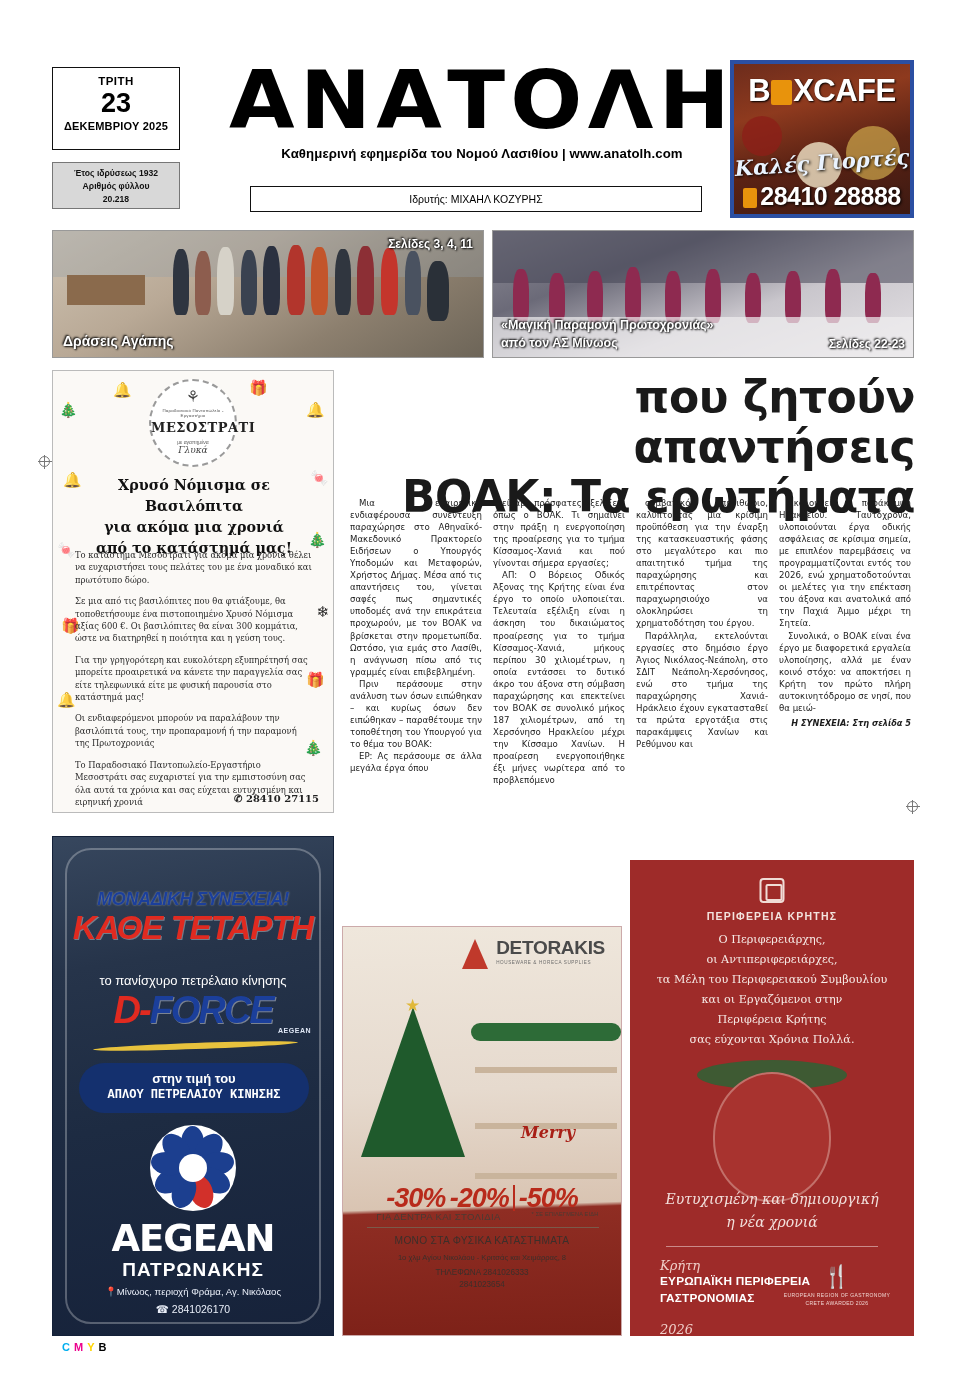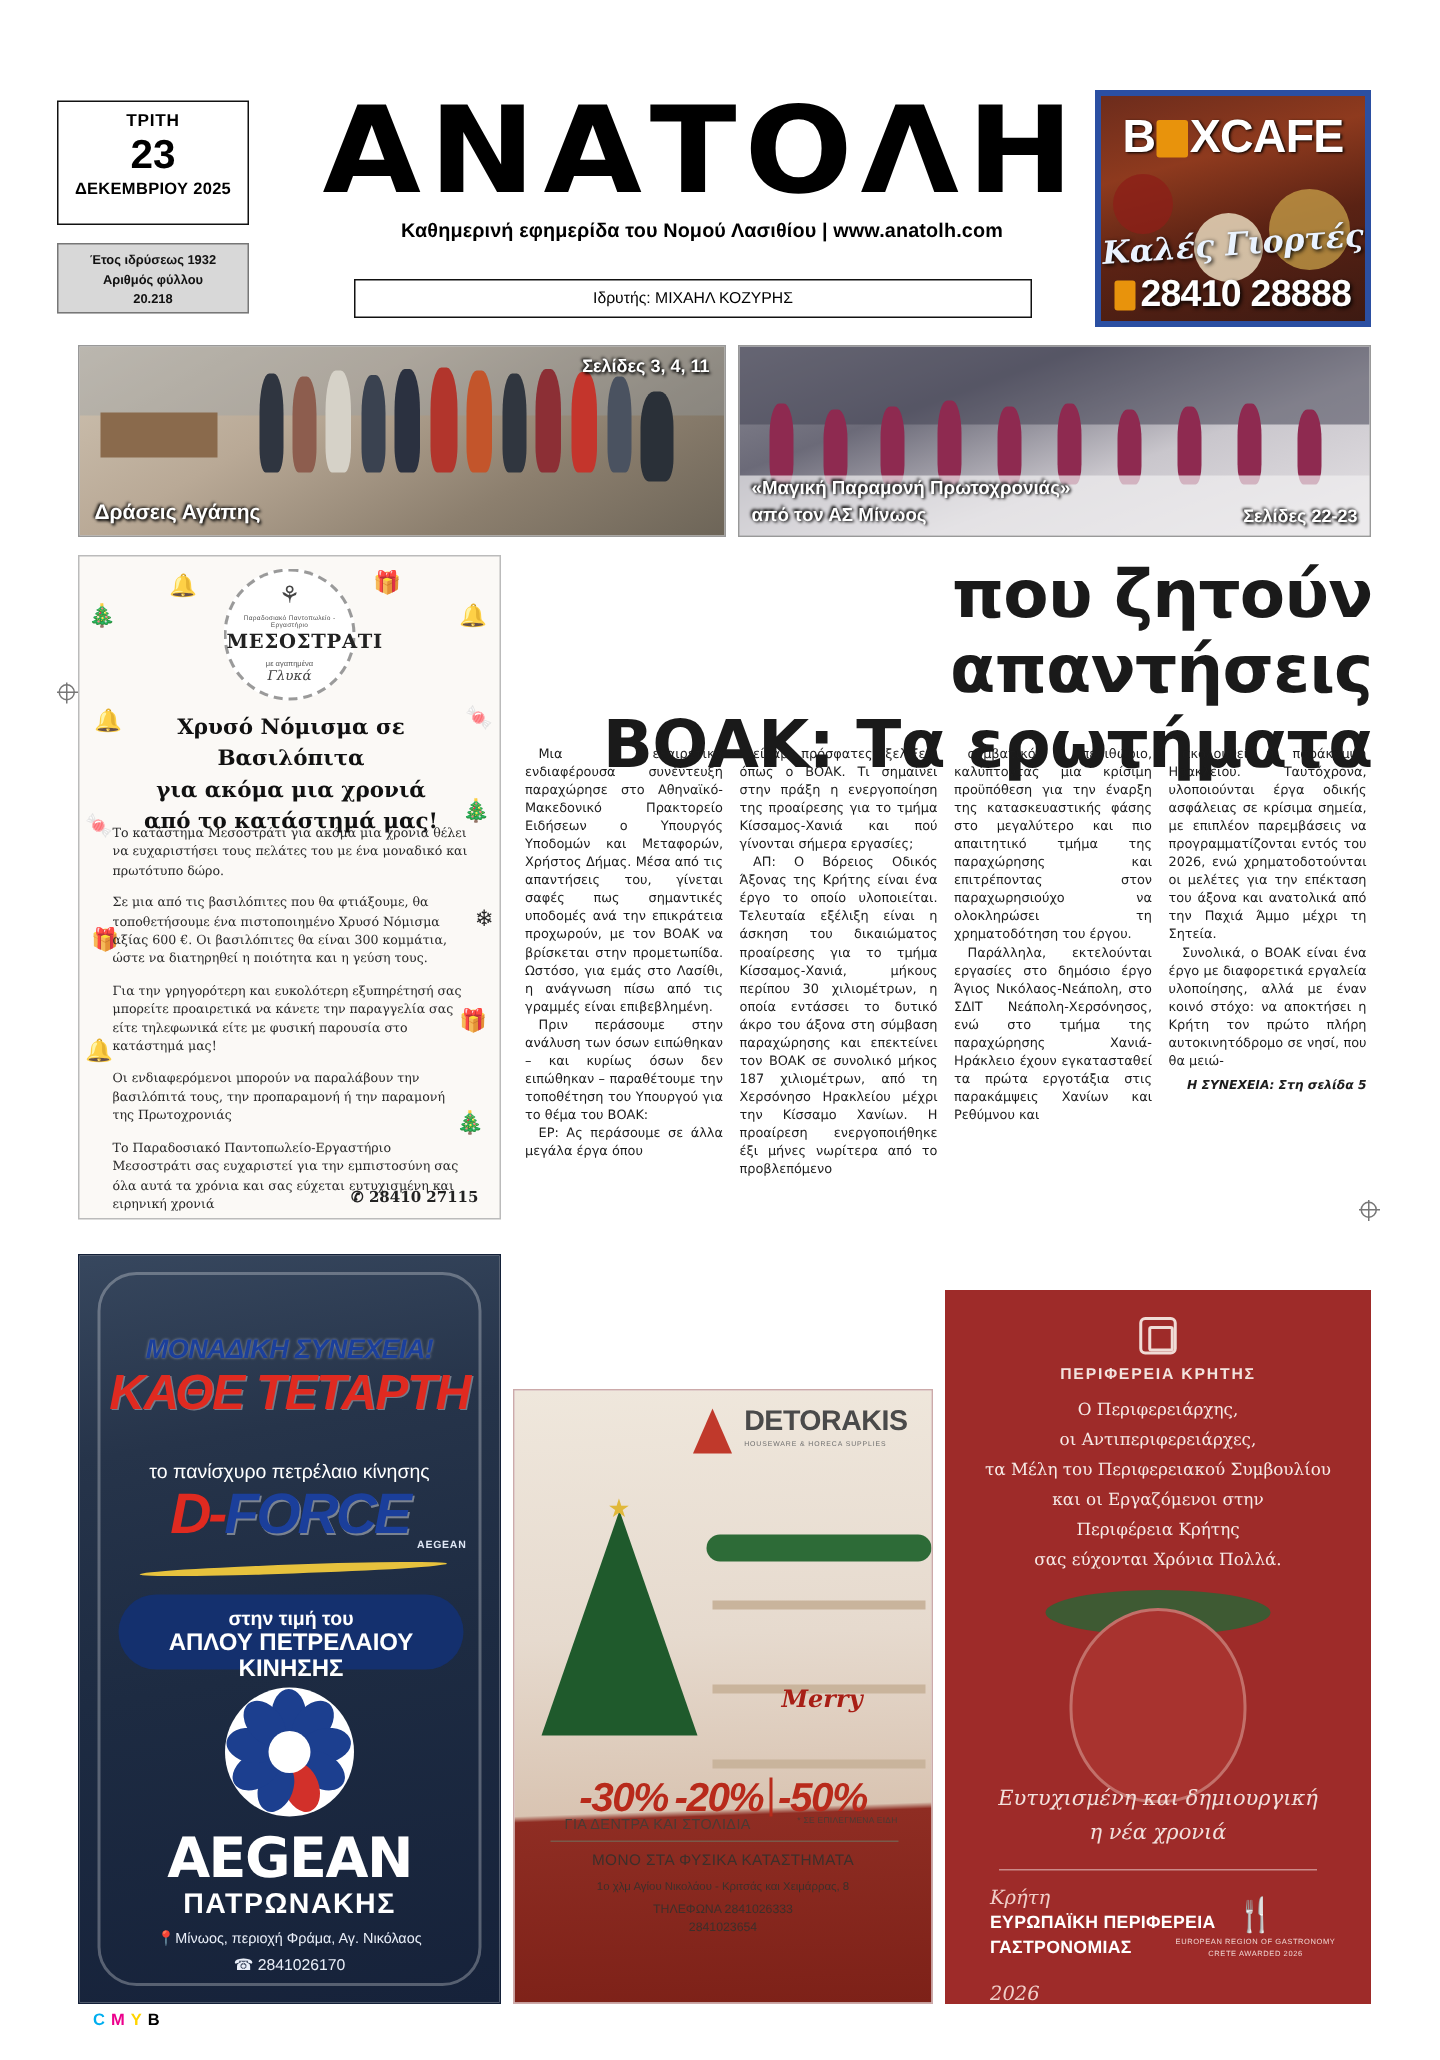--- a/index.html
+++ b/index.html
@@ -15,21 +15,21 @@
   
   .regmark { position: absolute; width: 14px; height: 14px; }
   .regmark::before, .regmark::after {
     content: ""; position: absolute; background: #777;
   }
   .regmark::before { left: 6px; top: 0; width: 1px; height: 14px; }
   .regmark::after  { top: 6px; left: 0; height: 1px; width: 14px; }
   .regcirc { position: absolute; width: 11px; height: 11px; border: 1px solid #777; border-radius: 50%; top: 1px; left: 1px; }
 
   
-  .masthead { position: absolute; left: 38px; top: 58px; width: 705px; height: 160px; }
+  .masthead { position: absolute; left: 52px; top: 58px; width: 705px; height: 160px; }
   .datebox {
     position: absolute; left: 0; top: 9px; width: 128px; height: 83px;
     border: 1px solid #111; text-align: center; padding-top: 7px;
   }
   .datebox .dow { font-size: 11.5px; font-weight: bold; letter-spacing: .5px; }
   .datebox .day { font-size: 27px; font-weight: bold; line-height: 30px; margin-top: 1px; }
   .datebox .mon { font-size: 11px; font-weight: bold; letter-spacing: .2px; margin-top: 2px; }
   .foundbox {
     position: absolute; left: 0; top: 104px; width: 128px; height: 47px;
     border: 1px solid #777; background: #d8d8d8; text-align: center; padding-top: 4px;
@@ -146,21 +146,21 @@
   .ag-dforce .d { color: #e02a20; }
   .ag-dforce .f { color: #1b3f9b; text-shadow: 1px 1px 0 rgba(255,255,255,.4); }
   .ag-mini { position: absolute; right: 22px; top: 190px; font-size: 7px; color: #dfe7f5;
     font-weight: bold; letter-spacing: .5px; }
   .ag-swoosh { position: absolute; left: 40px; top: 206px; width: 205px; height: 6px;
     background: #e7c23d; border-radius: 50%; transform: rotate(-2deg); }
   .ag-pill { position: absolute; left: 26px; top: 226px; width: 230px; height: 50px;
     background: #14306e; border-radius: 25px; text-align: center; padding-top: 7px; }
   .ag-pill div { color: #fff; font-weight: bold; line-height: 17px; }
   .ag-pill .l1 { font-size: 13px; }
-  .ag-pill .l2 { font-size: 16px; }
+  .ag-pill .l2 { font-size: 12px; font-family: Liberation Mono, monospace; }
   .ag-logo { position: absolute; left: 50%; top: 288px; transform: translateX(-50%);
     width: 86px; height: 86px; }
   .petal { position: absolute; width: 23px; height: 34px; background: #1c3f8f;
     border-radius: 50% 50% 50% 50%; left: 31px; top: 1px; transform-origin: 11.5px 42px; }
   .ag-name { position: absolute; left: 0; top: 380px; width: 100%; text-align: center;
     font-size: 37px; font-weight: bold; color: #fff; letter-spacing: -1px;
     font-family: "DejaVu Sans", sans-serif; }
   .ag-patro { position: absolute; left: 0; top: 422px; width: 100%; text-align: center;
     font-size: 19px; font-weight: bold; color: #fff; letter-spacing: 1px; }
   .ag-addr { position: absolute; left: 0; top: 449px; width: 100%; text-align: center;

